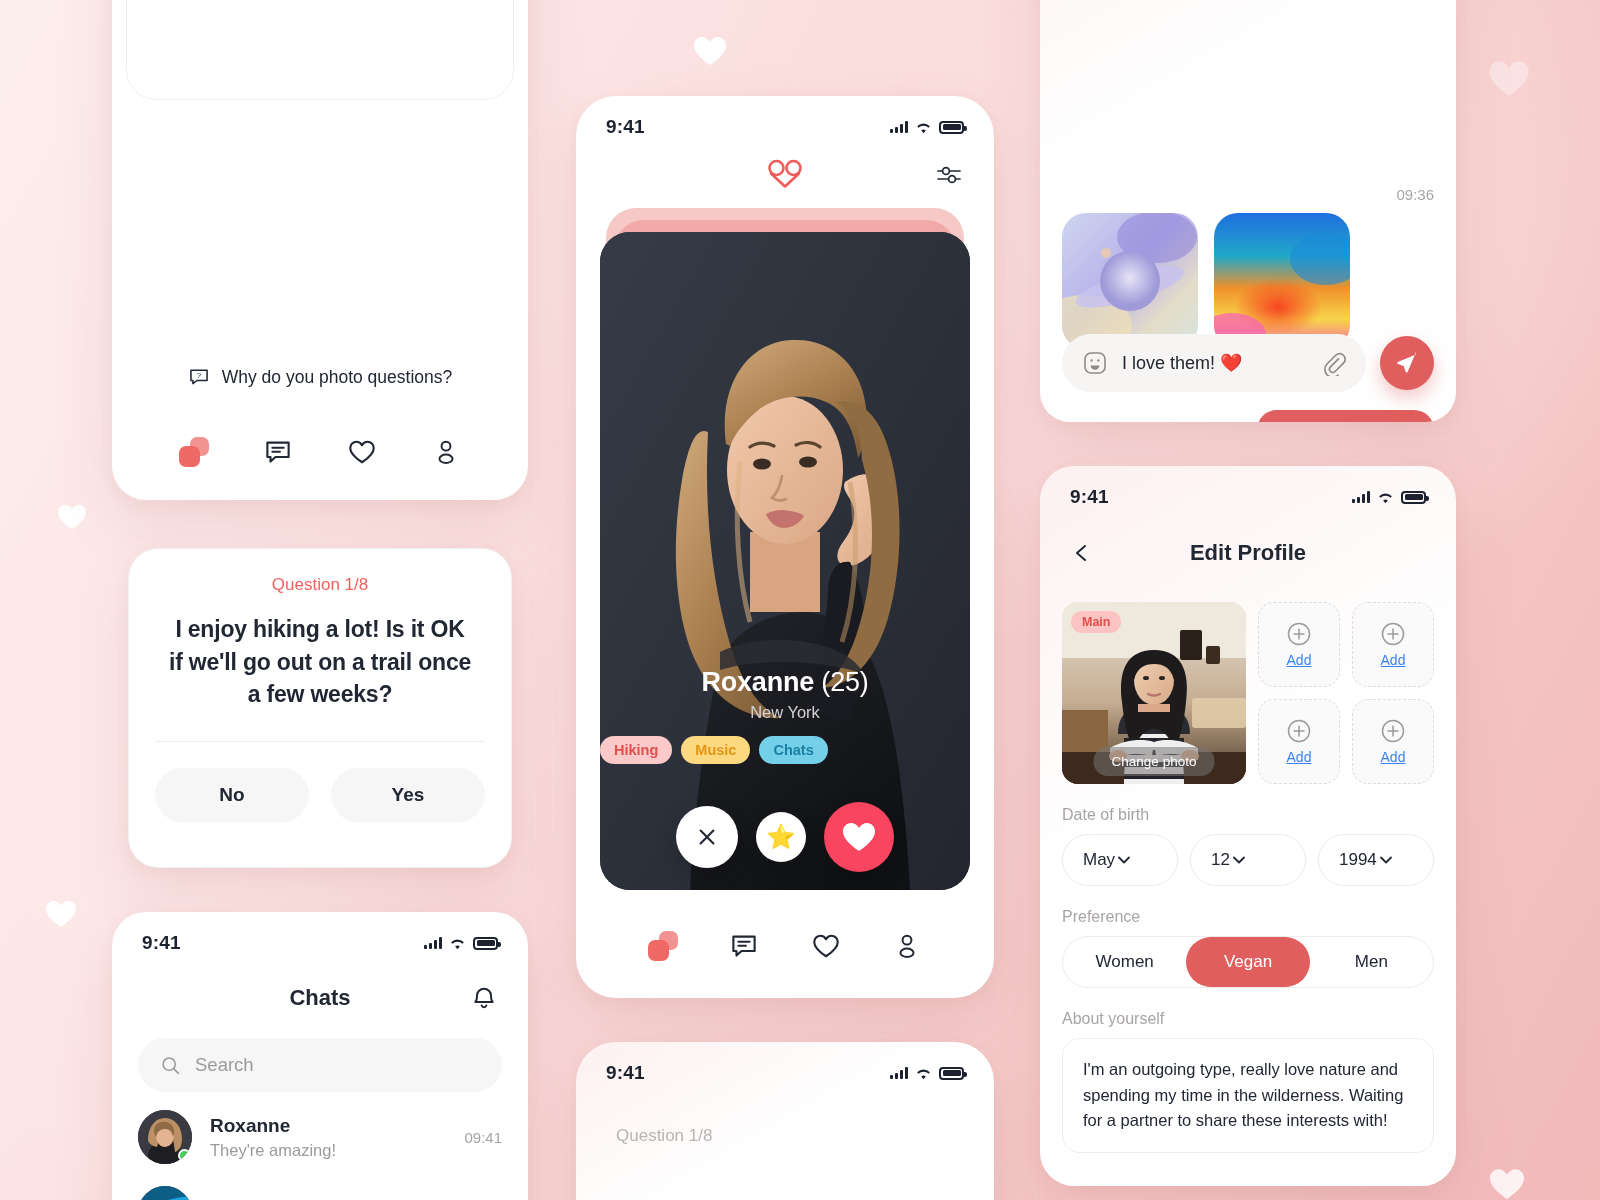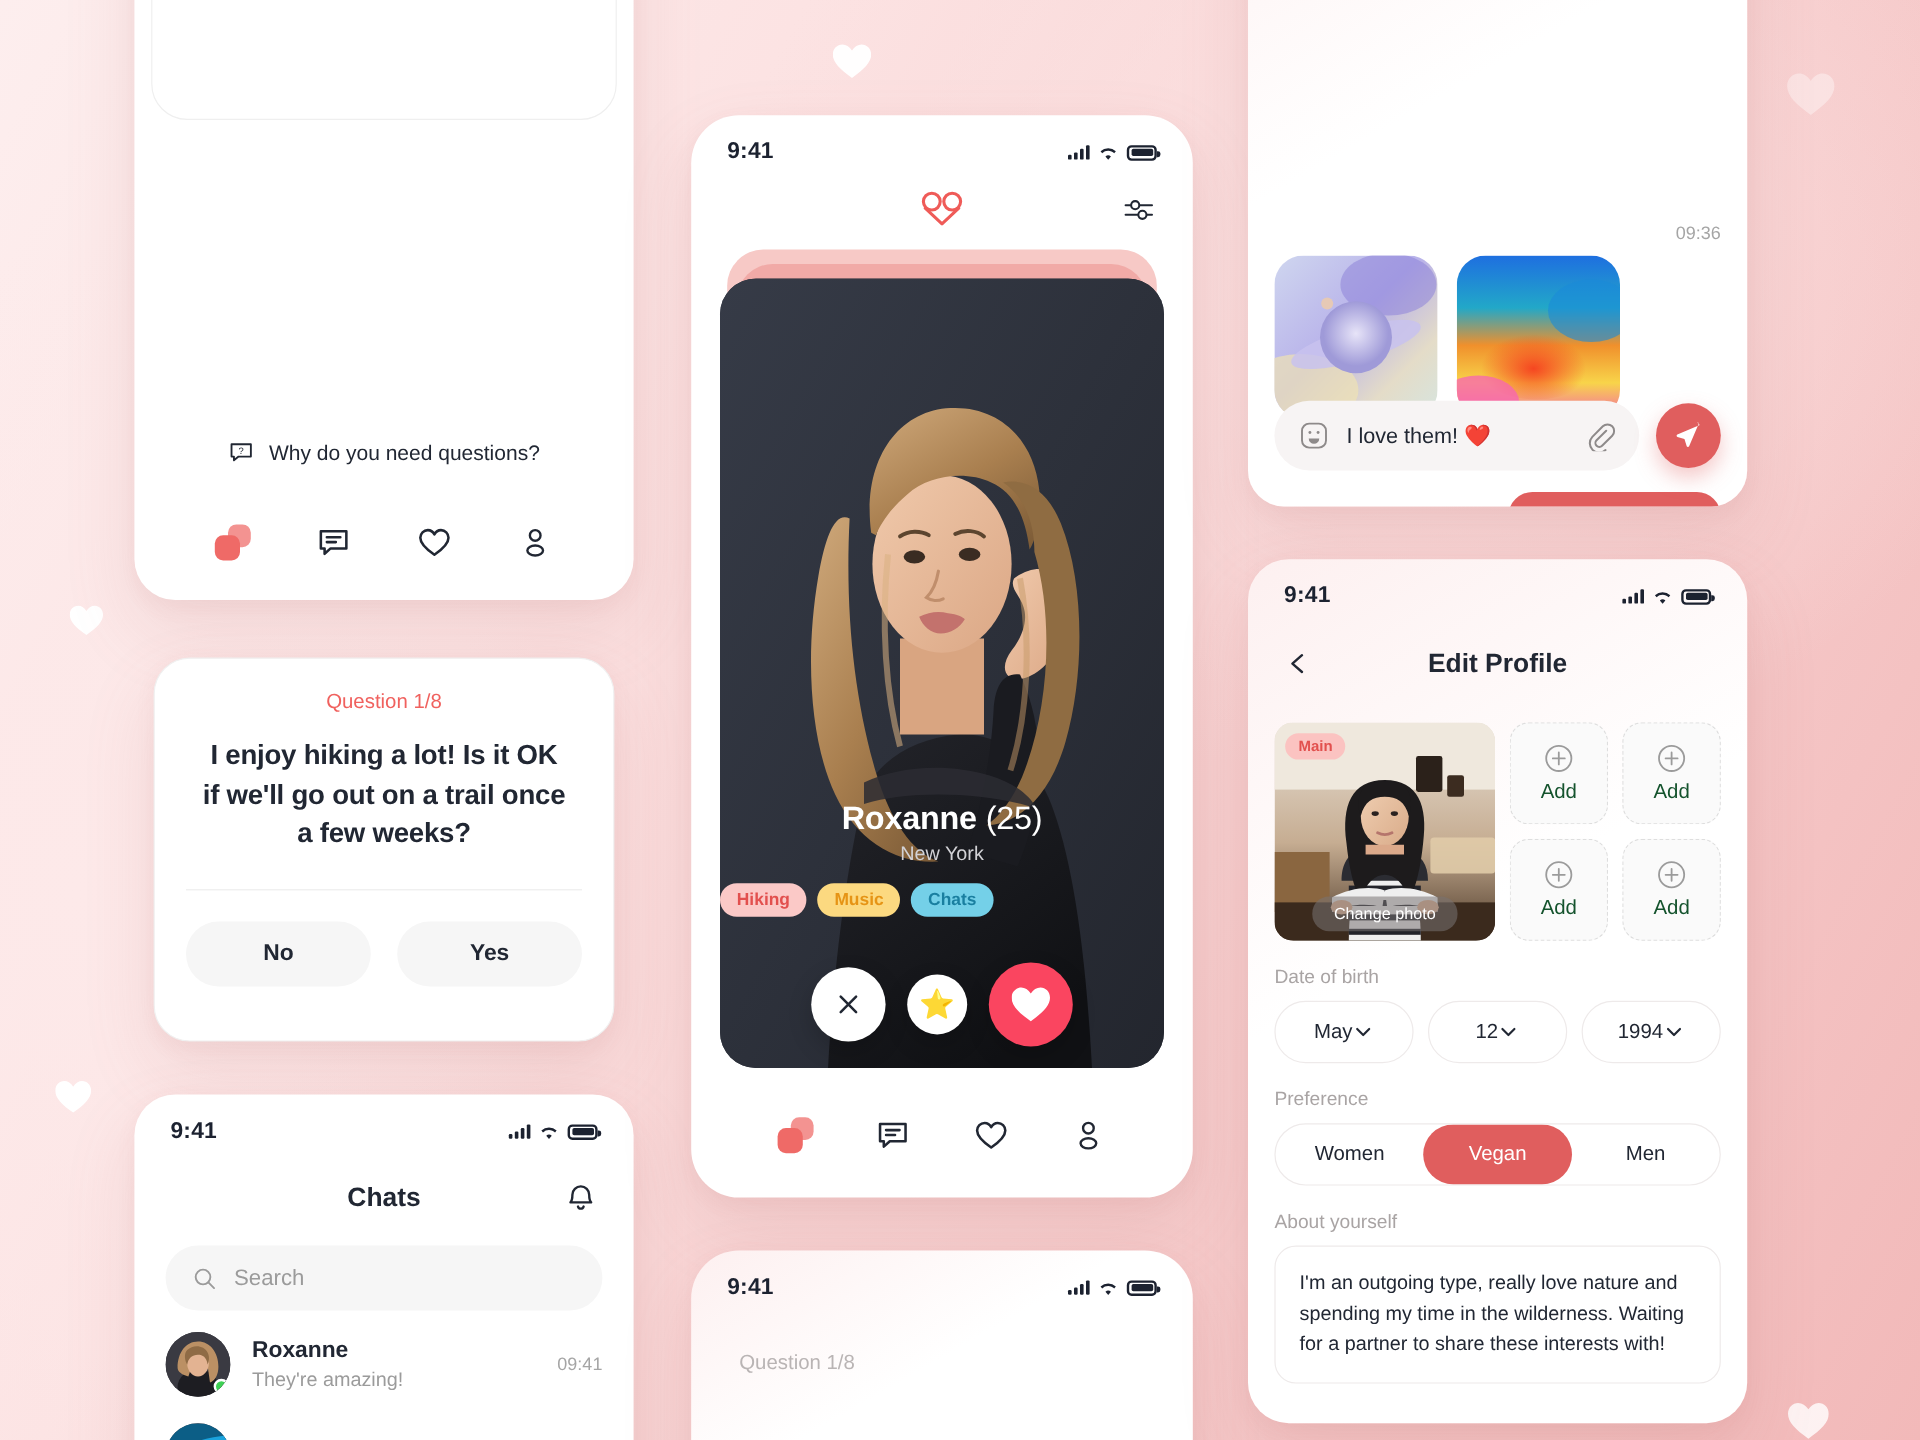--- a/index.html
+++ b/index.html
@@ -152,25 +152,25 @@
   .badge-main { position:absolute; left:9px; top:9px; background:#fbc3c1; color:#e2504e;
     font-size:12.5px; font-weight:bold; padding:4px 11px; border-radius:11px; z-index:3; }
   .change-photo { position:absolute; left:50%; transform:translateX(-50%); bottom:8px;
     background:rgba(120,115,115,.55); color:#fff; font-size:13.5px; padding:7px 18px;
     border-radius:14px; white-space:nowrap; }
   .add-grid { flex:1; display:grid; grid-template-columns:1fr 1fr; grid-template-rows:1fr 1fr;
     gap:12px; }
   .add-cell { border:1.6px dashed #dedede; background:#fafafa; border-radius:16px;
     display:flex; flex-direction:column; align-items:center; justify-content:center; gap:5px;
     cursor:pointer; }
-  .add-cell .lbl { font-size:17px; color:#14532d; }
+  .add-cell .lbl { font-size:14px; color:#3b82f6;text-decoration:underline; }
   .field-label { font-size:16px; color:#a9a4a4; margin: 22px 0 10px; }
   .dob-row { display:flex; gap:12px; }
   .select { flex:1; height:52px; border:1px solid #eeeaea; border-radius:26px; background:#fff;
-    display:flex; align-items:center; justify-content:center; padding: 0 20px;
+    display:flex; align-items:center; justify-content:flex-start; padding: 0 20px;
     cursor:pointer; }
   .select .v { font-size:17px; color:#212733; }
   .seg { display:flex; border:1px solid #eeeaea; border-radius:26px; height:52px;
     overflow:hidden; background:#fff; }
   .seg-item { flex:1; display:flex; align-items:center; justify-content:center; font-size:17px;
     color:#212733; cursor:pointer; }
   .seg-item.active { background:#e05e5e; color:#fff; border-radius:26px; }
   .about-box { border:1px solid #eeeaea; border-radius:18px; padding:18px 20px; background:#fff;
     font-size:16.5px; line-height:1.55; color:#212733; }
 
@@ -212,21 +212,21 @@
     
   </div>
 
   <div class="why-row">
     <span>
       <svg class="ico" width="22" height="22" viewBox="0 0 24 24" fill="none" stroke="#212733" stroke-width="1.7">
         <path d="M3.2 4.6h17.6v11.2H9.6l-4.2 3.4v-3.4H3.2z" stroke-linejoin="round"></path>
         <text x="12" y="13.6" font-size="8.5" fill="#212733" stroke="none" text-anchor="middle" font-family="Liberation Sans">?</text>
       </svg>
     </span>
-    <span class="lbl">Why do you need questions?</span>
+    <span class="lbl">Why do you photo questions?</span>
   </div>
 
   <div class="tabbar">
     <div class="tab">
       <span class="icon-cards">
           <i class="back"></i>
           <i class="front"></i>
         </span>
     </div>
     <div class="tab">

